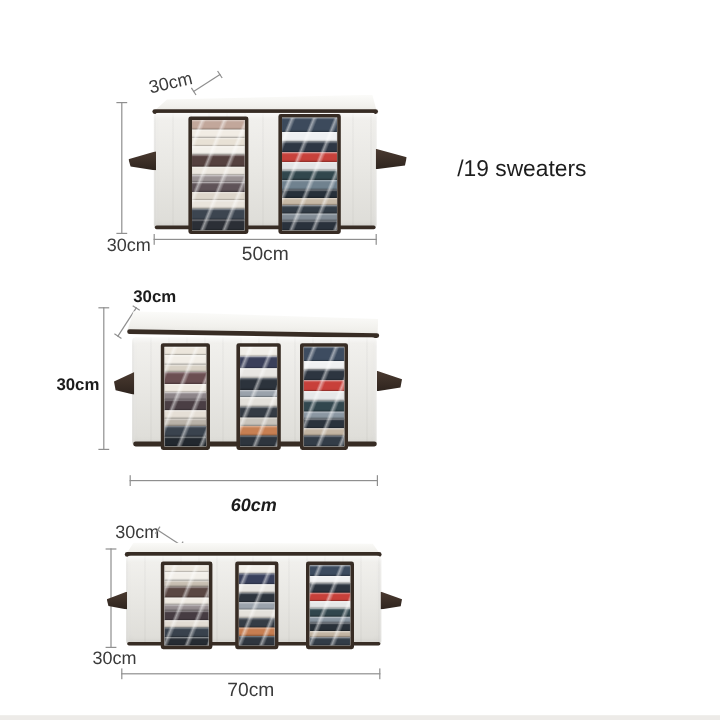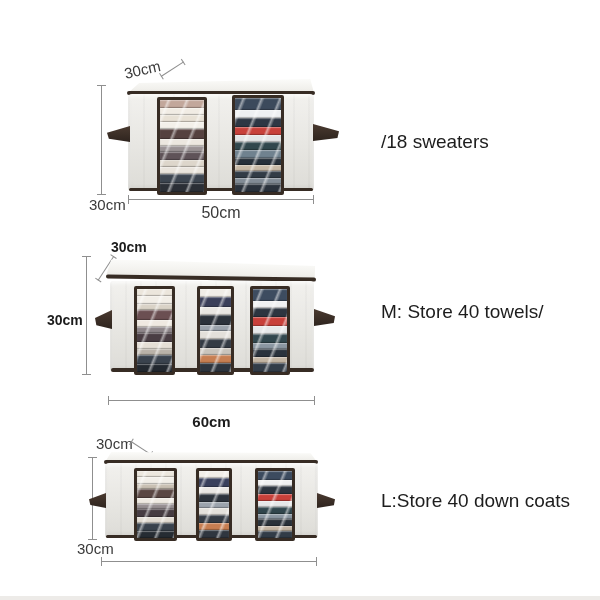--- a/index.html
+++ b/index.html
@@ -100,21 +100,21 @@
       <div class="stripe" style="flex-grow: 5; background: rgb(199, 185, 166);"></div>
       <div class="stripe" style="flex-grow: 6; background: rgb(50, 60, 70);"></div>
       <div class="stripe" style="flex-grow: 5; background: rgb(129, 139, 149);"></div>
       <div class="stripe" style="flex-grow: 7; background: rgb(42, 50, 60);"></div>
     </div>
 
   <div class="hline" style="left:128px;top:199px;width:186px;"></div>
   <div class="widthlabel" style="left:128px;top:204px;width:186px;">50cm</div>
 
   <div class="desc" style="left:381px;top:131px;">
-    <div>/18 sweaters</div>
+    <div>/19 sweaters</div>
   </div>
 
   <div class="dimlabel bold" style="left:111px;top:239px;">30cm</div>
   <div class="diag" style="left:98px;top:280px;width:29px;transform:rotate(-57deg);"></div>
 
   <div class="vline" style="left:86px;top:256px;height:119px;"></div>
   <div class="dimlabel bold" style="left:47px;top:312px;">30cm</div>
 
   <div class="lid" style="left:106px;top:261px;width:209px;height:17px;transform:rotate(1deg);clip-path:polygon(0 100%,2.5% 0,100% 18%,100% 100%);"></div>
   <div class="zipper" style="left:106px;top:276px;width:210px;height:4px;transform:rotate(0.9deg);"></div>
@@ -154,24 +154,23 @@
       <div class="stripe" style="flex-grow: 7; background: rgb(200, 64, 58);"></div>
       <div class="stripe" style="flex-grow: 6; background: rgb(230, 232, 233);"></div>
       <div class="stripe" style="flex-grow: 7; background: rgb(50, 71, 78);"></div>
       <div class="stripe" style="flex-grow: 5; background: rgb(139, 151, 162);"></div>
       <div class="stripe" style="flex-grow: 6; background: rgb(42, 50, 60);"></div>
       <div class="stripe" style="flex-grow: 5; background: rgb(195, 181, 163);"></div>
       <div class="stripe" style="flex-grow: 7; background: rgb(51, 61, 72);"></div>
     </div>
 
   <div class="hline" style="left:108px;top:400px;width:207px;"></div>
-  <div class="widthlabel bold" style="left:108px;top:413px;width:207px;">60cm</div>
+  <div class="widthlabel bold" style="left:108px;top:413px;width:207px;font-style:italic;">60cm</div>
 
   <div class="desc" style="left:381px;top:301px;">
-    <div>M: Store 40 towels/</div>
   </div>
 
   <div class="dimlabel" style="left:96px;top:435px;">30cm</div>
   <div class="diag" style="left:131px;top:441px;width:24px;transform:rotate(33deg);"></div>
 
   <div class="vline" style="left:92px;top:457px;height:83px;"></div>
   <div class="dimlabel" style="left:77px;top:540px;">30cm</div>
 
   <div class="lid" style="left:105px;top:452px;width:212px;height:10px;clip-path:polygon(0 100%,3% 0,97% 12%,100% 100%);"></div>
   <div class="zipper" style="left:104px;top:460px;width:214px;height:3.5px;"></div>
@@ -209,19 +208,17 @@
       <div class="stripe" style="flex-grow: 7; background: rgb(199, 64, 58);"></div>
       <div class="stripe" style="flex-grow: 6; background: rgb(229, 231, 232);"></div>
       <div class="stripe" style="flex-grow: 7; background: rgb(49, 70, 77);"></div>
       <div class="stripe" style="flex-grow: 5; background: rgb(138, 150, 161);"></div>
       <div class="stripe" style="flex-grow: 6; background: rgb(41, 49, 57);"></div>
       <div class="stripe" style="flex-grow: 5; background: rgb(194, 180, 162);"></div>
       <div class="stripe" style="flex-grow: 7; background: rgb(50, 60, 71);"></div>
     </div>
 
   <div class="hline" style="left:101px;top:561px;width:216px;"></div>
-
-  <div class="desc" style="left:381px;top:490px;">
-    <div>L:Store 40 down coats</div>
-  </div>
+  <div class="widthlabel" style="left:101px;top:567px;width:216px;">70cm</div>
+
 
   <div class="bottomband"></div>
 </div>
 
 </body></html>

